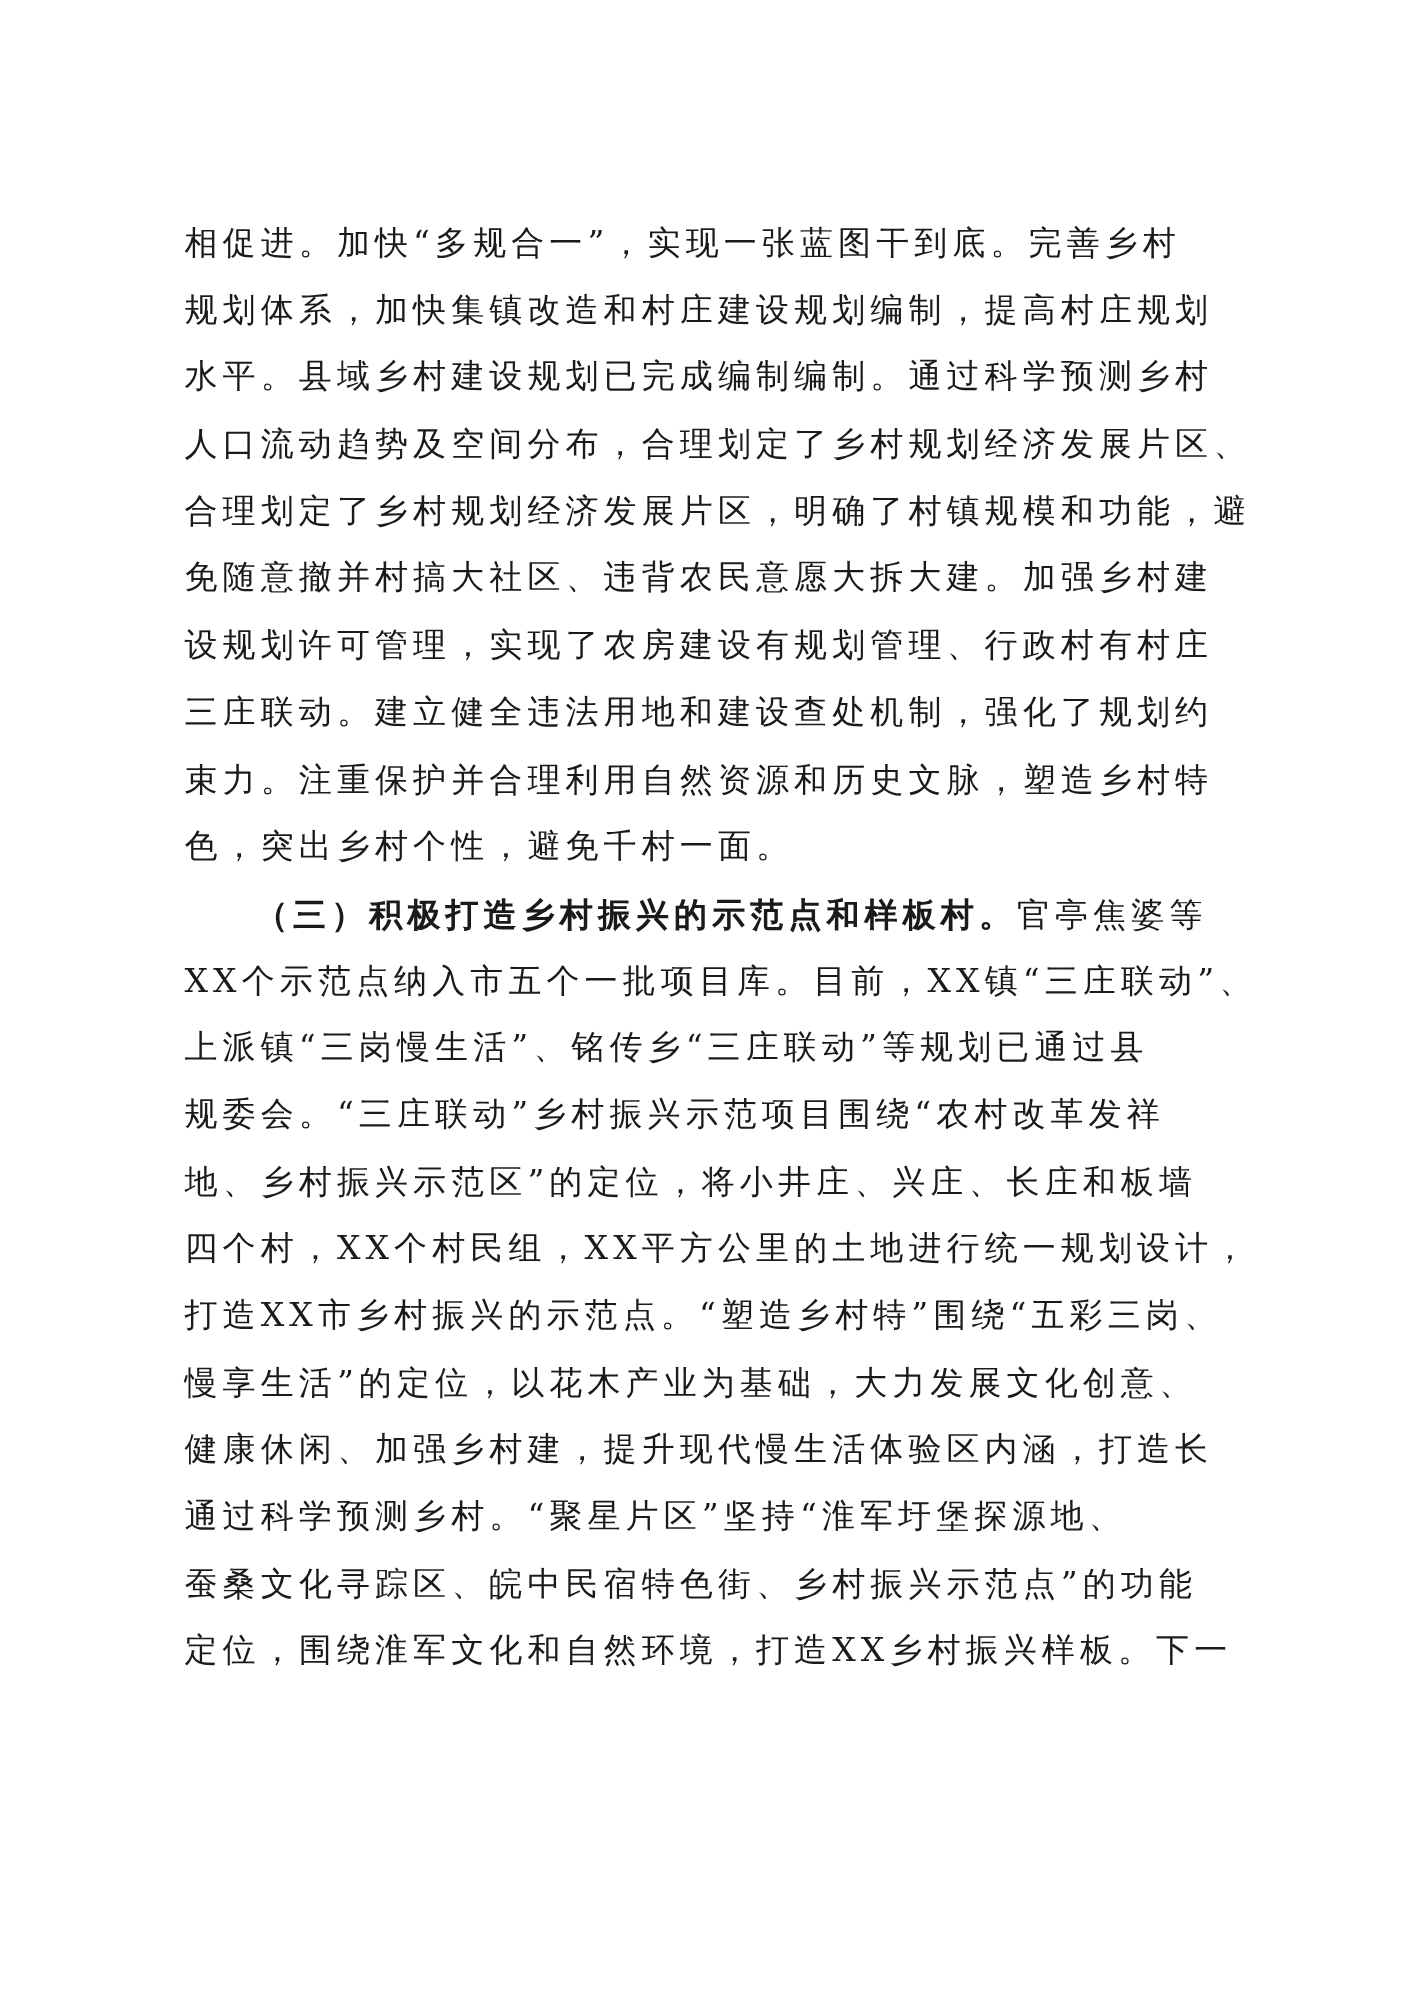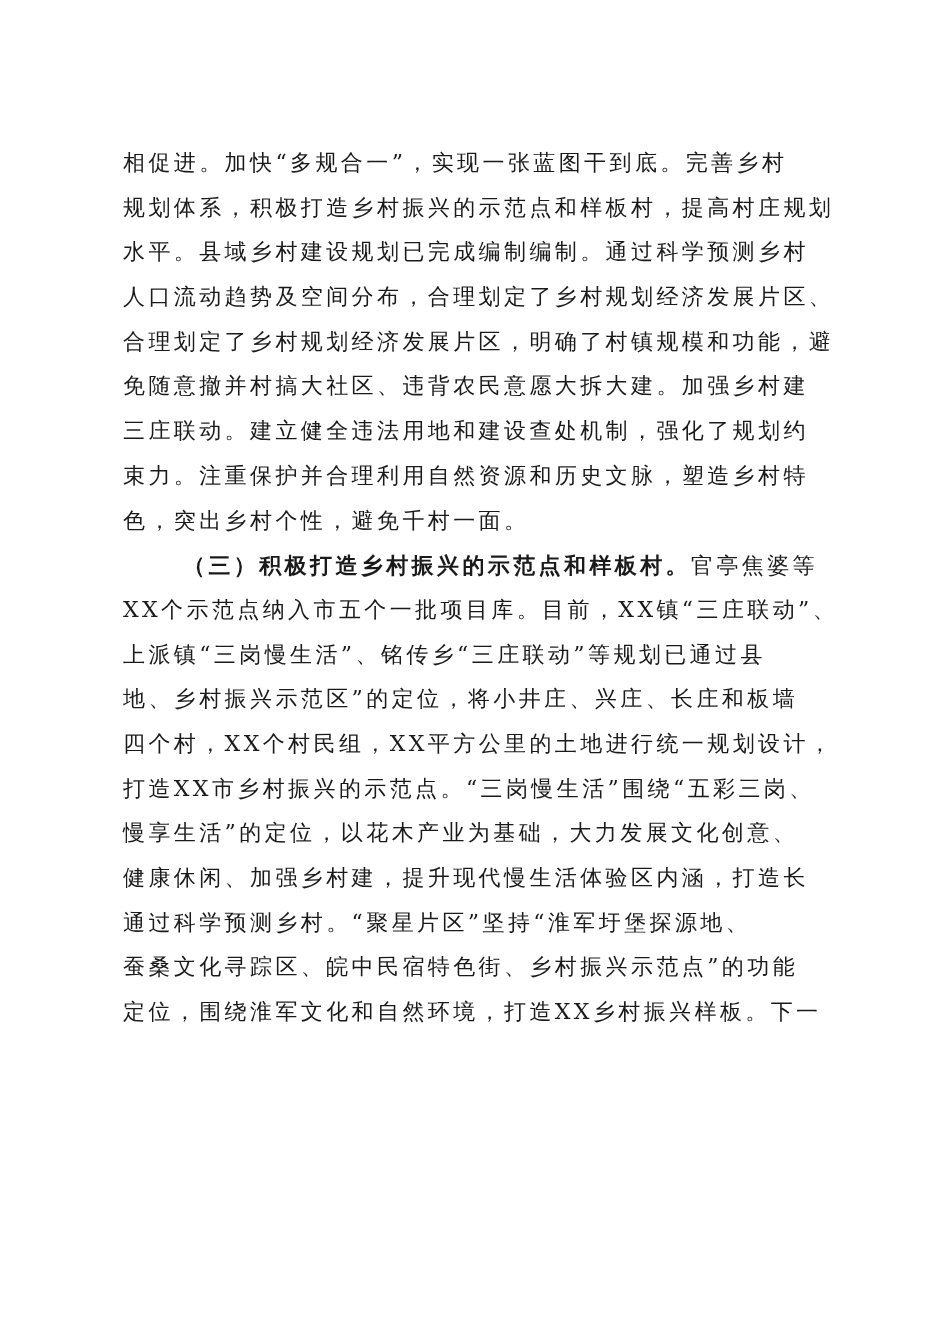--- a/index.html
+++ b/index.html
@@ -33,48 +33,49 @@
       line-height: 44.7px;
       font-size: 22px;
       letter-spacing: 3.4px;
       white-space: nowrap;
     }
     .indent {
       padding-left: 47px;
     }
     .bold {
       font-weight: bold;
-      margin-left: 13px;
     }
   </style>
 </head>
 <body>
 
 <div class="page">
   <div class="body-text">
 
     <div>
       <span class="line">相促进。加快“多规合一”，实现一张蓝图干到底。完善乡村</span>
-      <span class="line">规划体系，积极打造乡村振兴的示范点和样板村，提高村庄规划</span>
+      <span class="line">规划体系，加快集镇改造和村庄建设规划编制，提高村庄规划</span>
       <span class="line">水平。县域乡村建设规划已完成编制编制。通过科学预测乡村</span>
       <span class="line">人口流动趋势及空间分布，合理划定了乡村规划经济发展片区、</span>
       <span class="line">合理划定了乡村规划经济发展片区，明确了村镇规模和功能，避</span>
       <span class="line">免随意撤并村搞大社区、违背农民意愿大拆大建。加强乡村建</span>
+      <span class="line">设规划许可管理，实现了农房建设有规划管理、行政村有村庄</span>
       <span class="line">三庄联动。建立健全违法用地和建设查处机制，强化了规划约</span>
       <span class="line">束力。注重保护并合理利用自然资源和历史文脉，塑造乡村特</span>
       <span class="line">色，突出乡村个性，避免千村一面。</span>
     </div>
 
     <div>
       <span class="line indent"><span class="bold">（三）积极打造乡村振兴的示范点和样板村。</span><span>官亭焦婆等</span></span>
       <span class="line">XX个示范点纳入市五个一批项目库。目前，XX镇“三庄联动”、</span>
       <span class="line">上派镇“三岗慢生活”、铭传乡“三庄联动”等规划已通过县</span>
+      <span class="line">规委会。“三庄联动”乡村振兴示范项目围绕“农村改革发祥</span>
       <span class="line">地、乡村振兴示范区”的定位，将小井庄、兴庄、长庄和板墙</span>
       <span class="line">四个村，XX个村民组，XX平方公里的土地进行统一规划设计，</span>
-      <span class="line">打造XX市乡村振兴的示范点。“三岗慢生活”围绕“五彩三岗、</span>
+      <span class="line">打造XX市乡村振兴的示范点。“塑造乡村特”围绕“五彩三岗、</span>
       <span class="line">慢享生活”的定位，以花木产业为基础，大力发展文化创意、</span>
       <span class="line">健康休闲、加强乡村建，提升现代慢生活体验区内涵，打造长</span>
       <span class="line">通过科学预测乡村。“聚星片区”坚持“淮军圩堡探源地、</span>
       <span class="line">蚕桑文化寻踪区、皖中民宿特色街、乡村振兴示范点”的功能</span>
       <span class="line">定位，围绕淮军文化和自然环境，打造XX乡村振兴样板。下一</span>
     </div>
 
   </div>
 </div>
 

